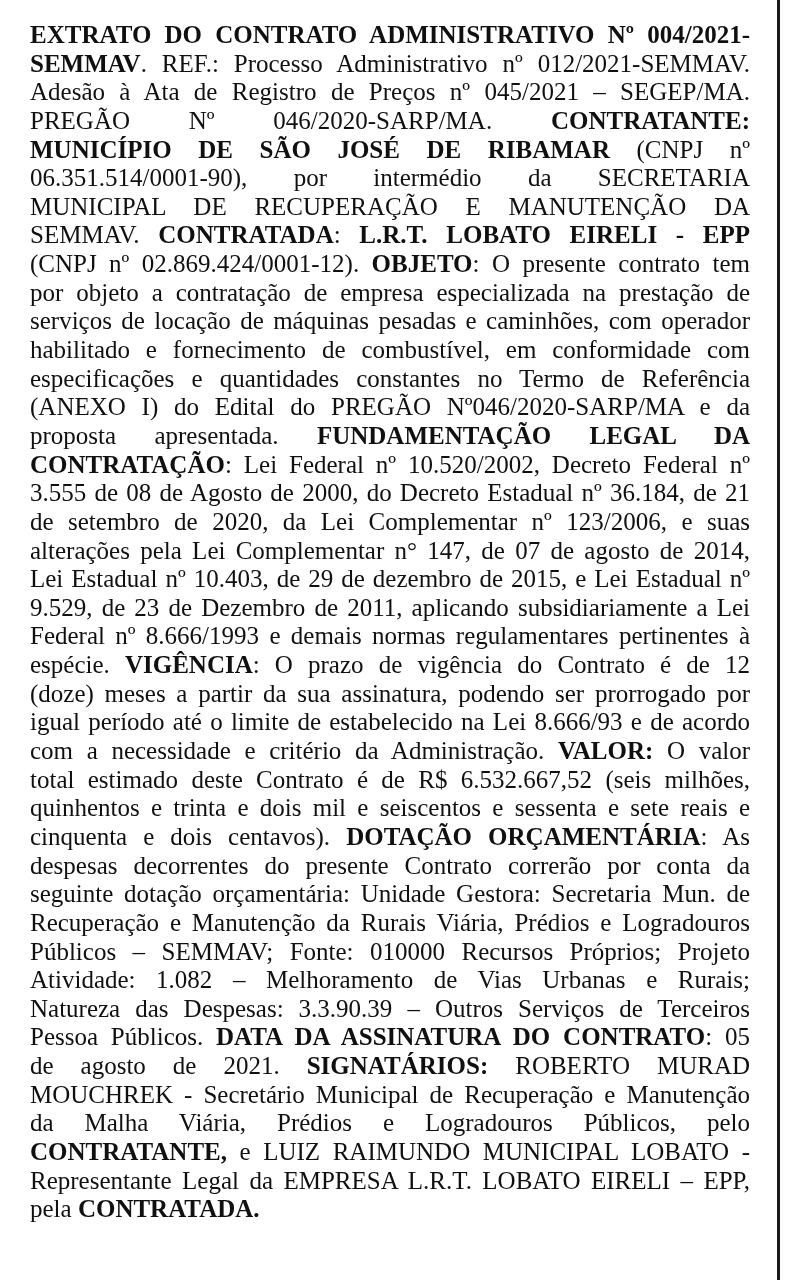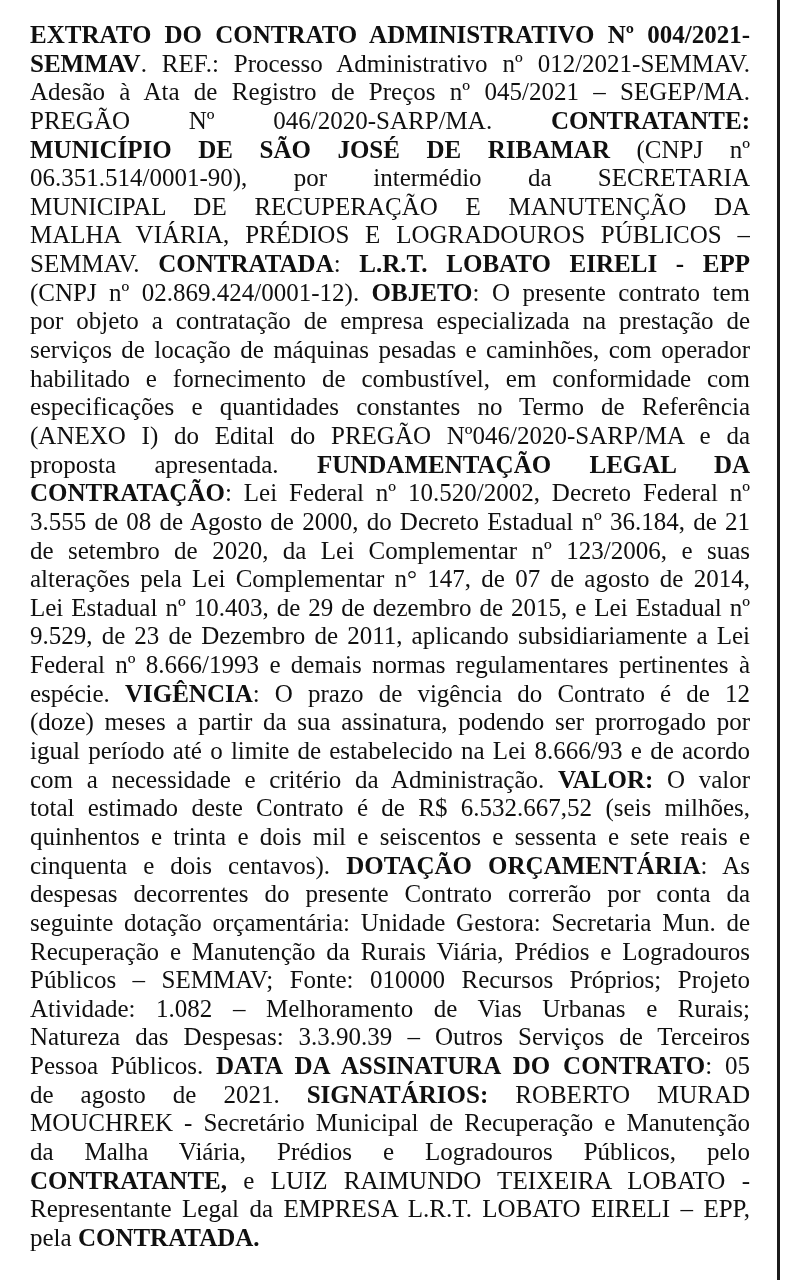--- a/index.html
+++ b/index.html
@@ -57,21 +57,20 @@
 
 <div class="page">
   <main class="content" id="contract-text" aria-label="EXTRATO DO CONTRATO ADMINISTRATIVO Nº 004/2021-SEMMAV">
       <div class="line"><span class="seg-b">EXTRATO DO CONTRATO ADMINISTRATIVO Nº 004/2021-</span></div>
       <div class="line"><span class="seg-b">SEMMAV</span><span class="seg-r">. REF.: Processo Administrativo nº 012/2021-SEMMAV.</span></div>
       <div class="line"><span class="seg-r">Adesão à Ata de Registro de Preços nº 045/2021 – SEGEP/MA.</span></div>
       <div class="line"><span class="seg-r">PREGÃO Nº 046/2020-SARP/MA. </span><span class="seg-b">CONTRATANTE:</span></div>
       <div class="line"><span class="seg-b">MUNICÍPIO DE SÃO JOSÉ DE RIBAMAR</span><span class="seg-r"> (CNPJ nº</span></div>
       <div class="line"><span class="seg-r">06.351.514/0001-90), por intermédio da SECRETARIA</span></div>
       <div class="line"><span class="seg-r">MUNICIPAL DE RECUPERAÇÃO E MANUTENÇÃO DA</span></div>
-      <div class="line"><span class="seg-r">MALHA VIÁRIA, PRÉDIOS E LOGRADOUROS PÚBLICOS –</span></div>
       <div class="line"><span class="seg-r">SEMMAV. </span><span class="seg-b">CONTRATADA</span><span class="seg-r">: </span><span class="seg-b">L.R.T. LOBATO EIRELI - EPP</span></div>
       <div class="line"><span class="seg-r">(CNPJ nº 02.869.424/0001-12). </span><span class="seg-b">OBJETO</span><span class="seg-r">: O presente contrato tem</span></div>
       <div class="line"><span class="seg-r">por objeto a contratação de empresa especializada na prestação de</span></div>
       <div class="line"><span class="seg-r">serviços de locação de máquinas pesadas e caminhões, com operador</span></div>
       <div class="line"><span class="seg-r">habilitado e fornecimento de combustível, em conformidade com</span></div>
       <div class="line"><span class="seg-r">especificações e quantidades constantes no Termo de Referência</span></div>
       <div class="line"><span class="seg-r">(ANEXO I) do Edital do PREGÃO Nº046/2020-SARP/MA e da</span></div>
       <div class="line"><span class="seg-r">proposta apresentada. </span><span class="seg-b">FUNDAMENTAÇÃO LEGAL DA</span></div>
       <div class="line"><span class="seg-b">CONTRATAÇÃO</span><span class="seg-r">: Lei Federal nº 10.520/2002, Decreto Federal nº</span></div>
       <div class="line"><span class="seg-r">3.555 de 08 de Agosto de 2000, do Decreto Estadual nº 36.184, de 21</span></div>
@@ -90,18 +89,18 @@
       <div class="line"><span class="seg-r">despesas decorrentes do presente Contrato correrão por conta da</span></div>
       <div class="line"><span class="seg-r">seguinte dotação orçamentária: Unidade Gestora: Secretaria Mun. de</span></div>
       <div class="line"><span class="seg-r">Recuperação e Manutenção da Rurais Viária, Prédios e Logradouros</span></div>
       <div class="line"><span class="seg-r">Públicos – SEMMAV; Fonte: 010000 Recursos Próprios; Projeto</span></div>
       <div class="line"><span class="seg-r">Atividade: 1.082 – Melhoramento de Vias Urbanas e Rurais;</span></div>
       <div class="line"><span class="seg-r">Natureza das Despesas: 3.3.90.39 – Outros Serviços de Terceiros</span></div>
       <div class="line"><span class="seg-r">Pessoa Públicos. </span><span class="seg-b">DATA DA ASSINATURA DO CONTRATO</span><span class="seg-r">: 05</span></div>
       <div class="line"><span class="seg-r">de agosto de 2021. </span><span class="seg-b">SIGNATÁRIOS:</span><span class="seg-r"> ROBERTO MURAD</span></div>
       <div class="line"><span class="seg-r">MOUCHREK - Secretário Municipal de Recuperação e Manutenção</span></div>
       <div class="line"><span class="seg-r">da Malha Viária, Prédios e Logradouros Públicos, pelo</span></div>
-      <div class="line"><span class="seg-b">CONTRATANTE,</span><span class="seg-r"> e LUIZ RAIMUNDO TEIXEIRA LOBATO -</span></div>
+      <div class="line"><span class="seg-b">CONTRATANTE,</span><span class="seg-r"> e LUIZ RAIMUNDO MUNICIPAL LOBATO -</span></div>
       <div class="line"><span class="seg-r">Representante Legal da EMPRESA L.R.T. LOBATO EIRELI – EPP,</span></div>
       <div class="line last"><span class="seg-r">pela </span><span class="seg-b">CONTRATADA.</span></div>
     </main>
   <div class="right-rule"></div>
 </div>
 
 </body></html>

